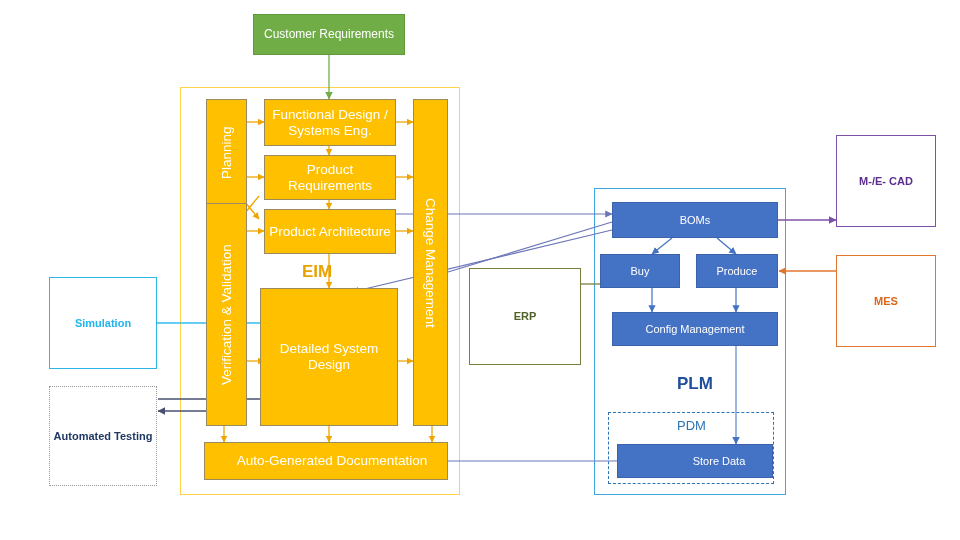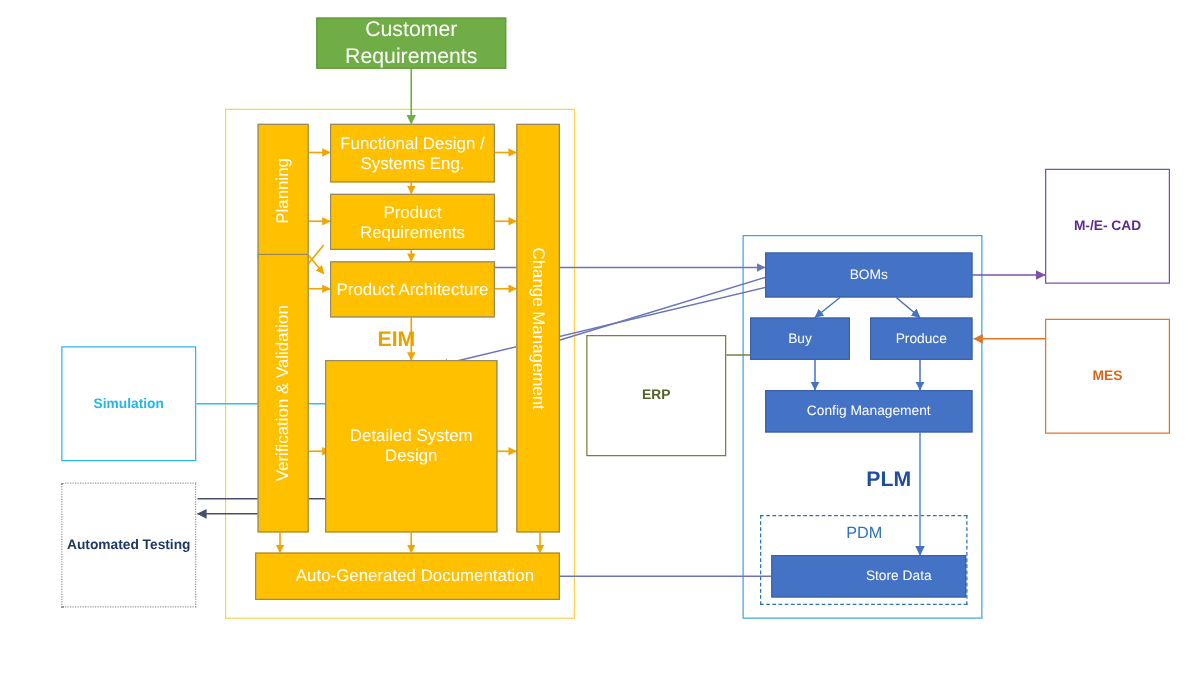--- a/index.html
+++ b/index.html
@@ -6,21 +6,21 @@
   body{width:960px;height:540px;overflow:hidden;
        font-family:"Liberation Sans","DejaVu Sans",sans-serif;}
   #stage{position:relative;width:960px;height:540px;background:#fff;}
   #wires{position:absolute;left:0;top:0;width:960px;height:540px;pointer-events:none;}
 
   .node{position:absolute;box-sizing:border-box;display:flex;
         align-items:center;justify-content:center;text-align:center;
         line-height:1.18;}
 
   
-  .green{background:#70AD47;border:1px solid #5E9A39;color:#ffffff;font-size:17px;}
+  .green{background:#70AD47;border:1px solid #5E9A39;color:#ffffff;font-size:12px;}
   .orange{background:#FFC000;border:1px solid #9a8a5f;color:#ffffff;font-size:13.5px;}
   .blue{background:#4472C4;border:1px solid #3b63ab;color:#ffffff;font-size:11px;}
 
   
   .outline{background:#ffffff;font-weight:bold;font-size:11px;}
   .o-cyan{border:1.6px solid #2CB6E8;color:#20B6EE;}
   .o-purple{border:1.6px solid #7E51A8;color:#5B2D8E;}
   .o-mes{border:1.6px solid #E0762B;color:#D9671D;}
   .o-erp{border:1.6px solid #7A7F3C;color:#4F6228;}
   .o-dotted{border:1.7px dotted #9a9a9a;color:#1F3864;}
@@ -171,17 +171,17 @@
   <div class="node blue" style="left:600px;top:254px;width:80px;height:34px;">Buy</div>
 
   <div class="node blue" style="left:612px;top:312px;width:166px;height:34px;">Config Management</div>
 
   <div class="node blue" style="left:696px;top:254px;width:82px;height:34px;">Produce</div>
 
   <div class="node blue" style="left:617px;top:444px;width:156px;height:34px;padding-left:48px;">Store Data</div>
 
   <div class="lbl lbl-eim" style="left:302px;top:262px;">EIM</div>
 
-  <div class="lbl lbl-plm" style="left:693px;top:374px;">PLM</div>
+  <div class="lbl lbl-plm" style="left:677px;top:374px;">PLM</div>
 
   <div class="lbl lbl-pdm" style="left:677px;top:418px;">PDM</div>
 
 </div>
 
 </body></html>

